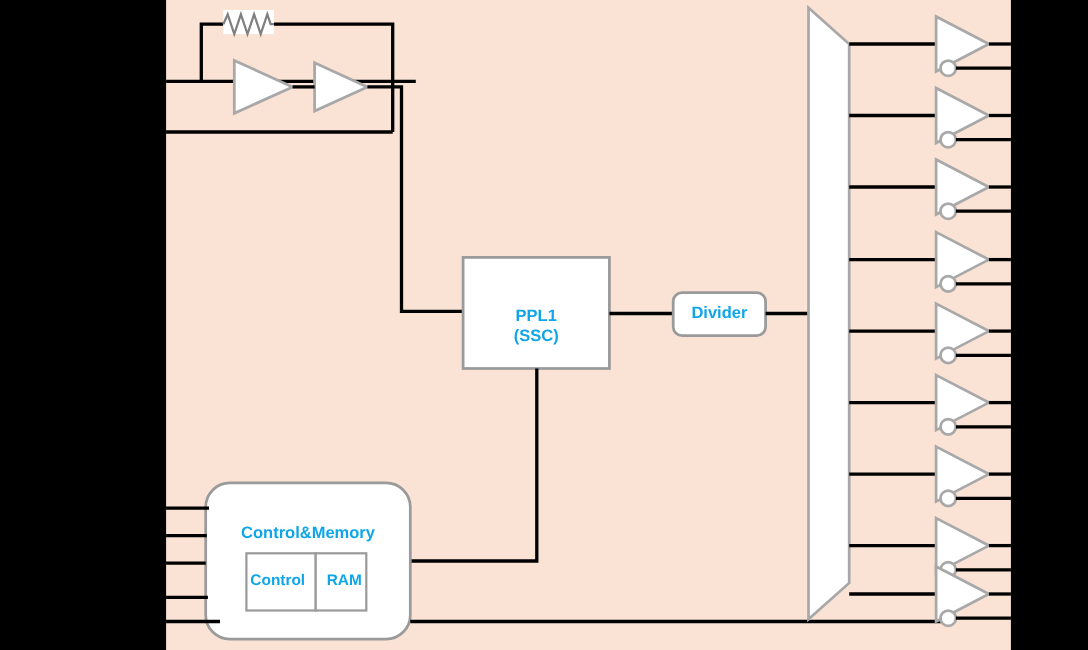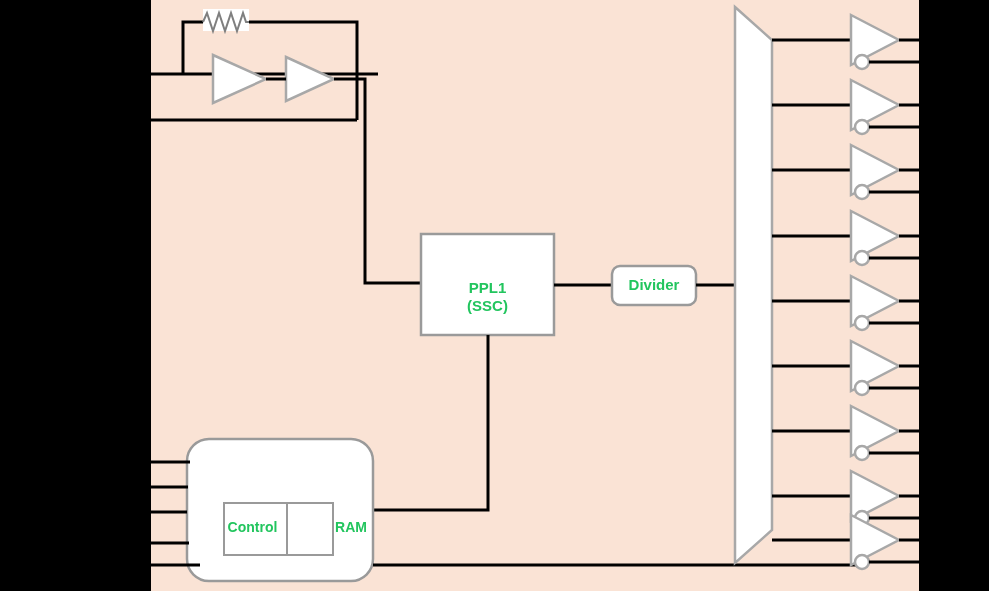--- a/index.html
+++ b/index.html
@@ -1,20 +1,20 @@
 <!DOCTYPE html>
 <html><head>
 <meta charset="utf-8">
 <style>
   html,body{margin:0;padding:0;background:#000;}
   body{width:989px;height:591px;overflow:hidden;font-family:"Liberation Sans",sans-serif;}
   #stage{position:relative;width:989px;height:591px;background:#000;}
   #chip{position:absolute;left:151px;top:0;width:768px;height:591px;background:#fae3d5;}
   svg{display:block;}
-  .lbl{position:absolute;font-weight:bold;color:#22c55e;text-align:center;white-space:pre-line;line-height:1.15;}
+  .lbl{position:absolute;font-weight:bold;color:#0ea5e9;text-align:center;white-space:pre-line;line-height:1.15;}
 </style>
 </head>
 <body>
 
 <div id="stage">
   <div id="chip"></div>
 
   <svg id="wires" width="989" height="591" style="position:absolute;left:0;top:0">
 
     <g stroke="#000" stroke-width="3" fill="none">
@@ -121,17 +121,18 @@
         <line x1="869" y1="562" x2="919" y2="562" stroke="#000" stroke-width="3"></line>
       </g>
   </svg>
 
   <div class="lbl" style="left:421px;top:262px;width:133px;font-size:15px;">
     <span>PPL1</span><br><span>(SSC)</span>
   </div>
 
   <div class="lbl" style="left:612px;top:276px;width:84px;font-size:15px;">Divider</div>
 
+  <div class="lbl" style="left:187px;top:476px;width:186px;font-size:15px;">Control&amp;Memory</div>
 
   <div class="lbl" style="left:224px;top:519px;width:57px;font-size:14px;">Control</div>
 
-  <div class="lbl" style="left:287px;top:519px;width:52px;font-size:14px;margin-left:38px;">RAM</div>
+  <div class="lbl" style="left:287px;top:519px;width:52px;font-size:14px;">RAM</div>
 </div>
 
 </body></html>

